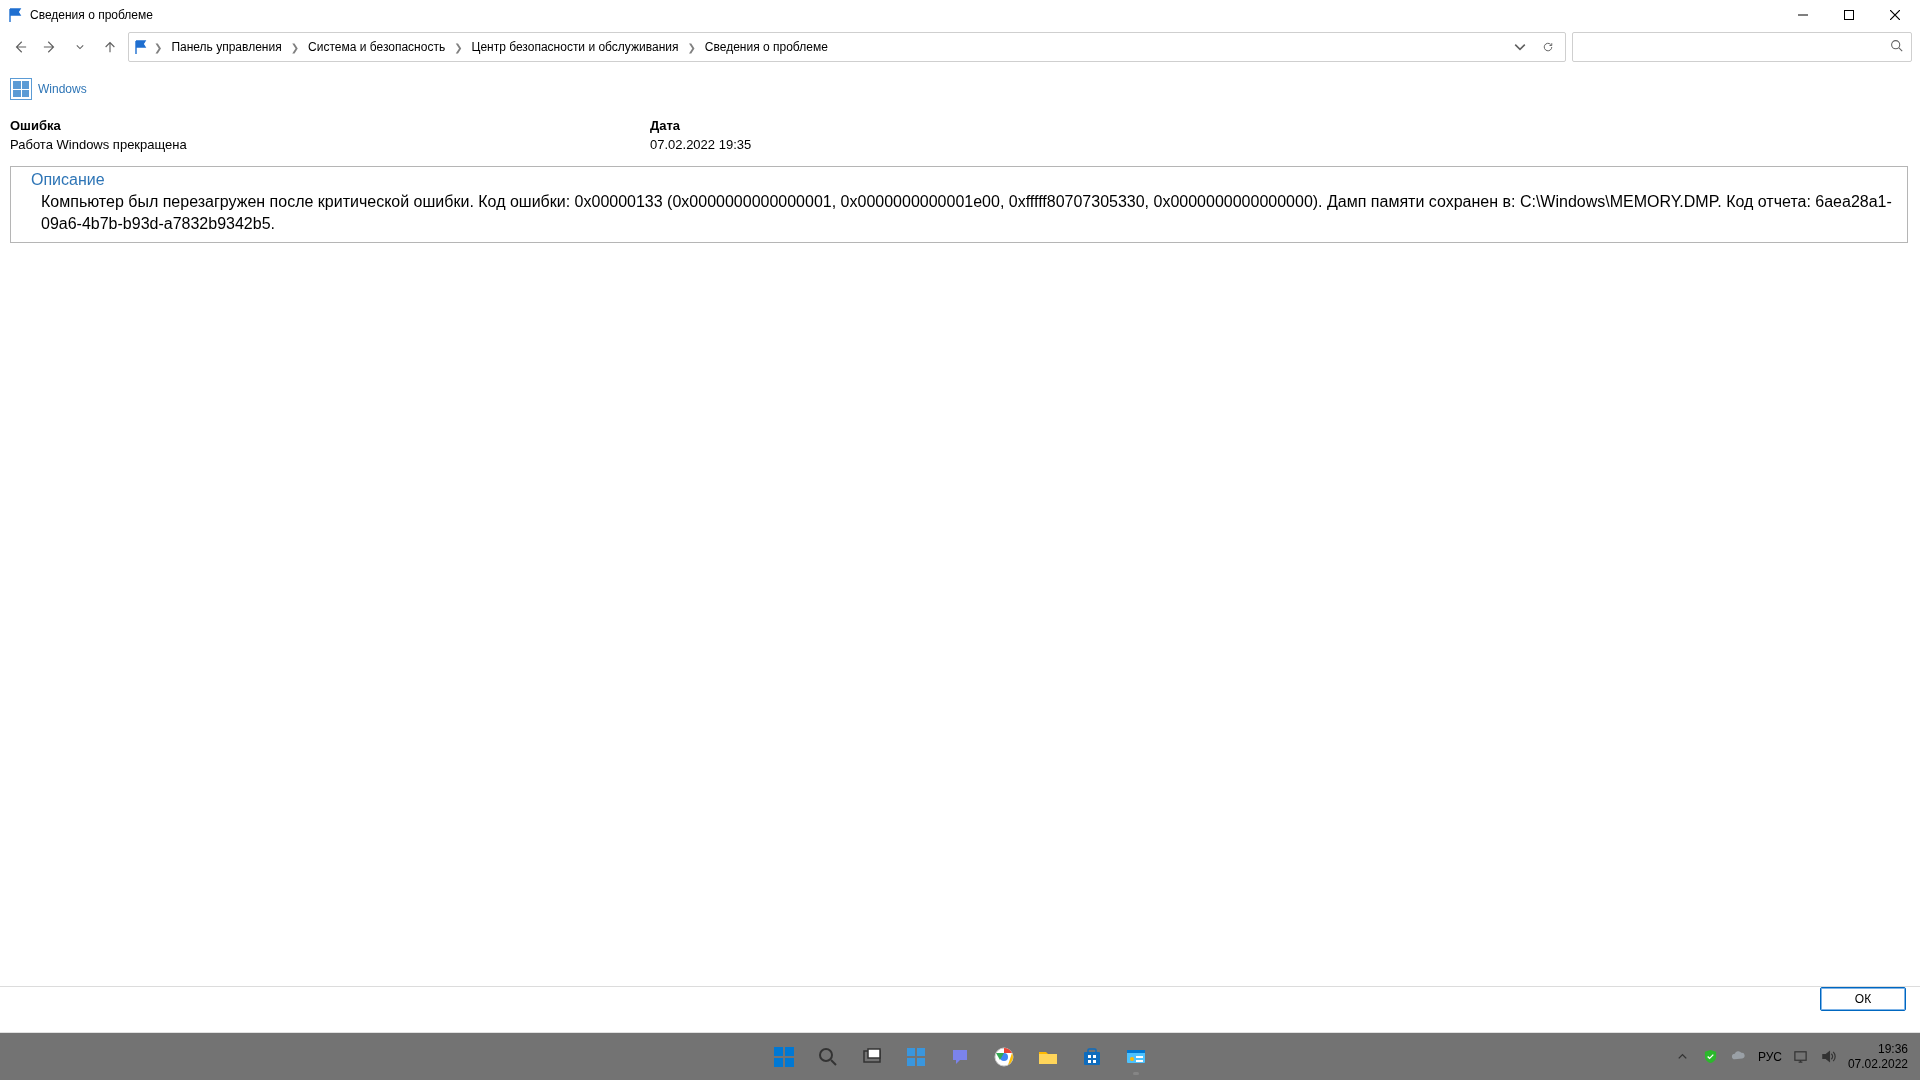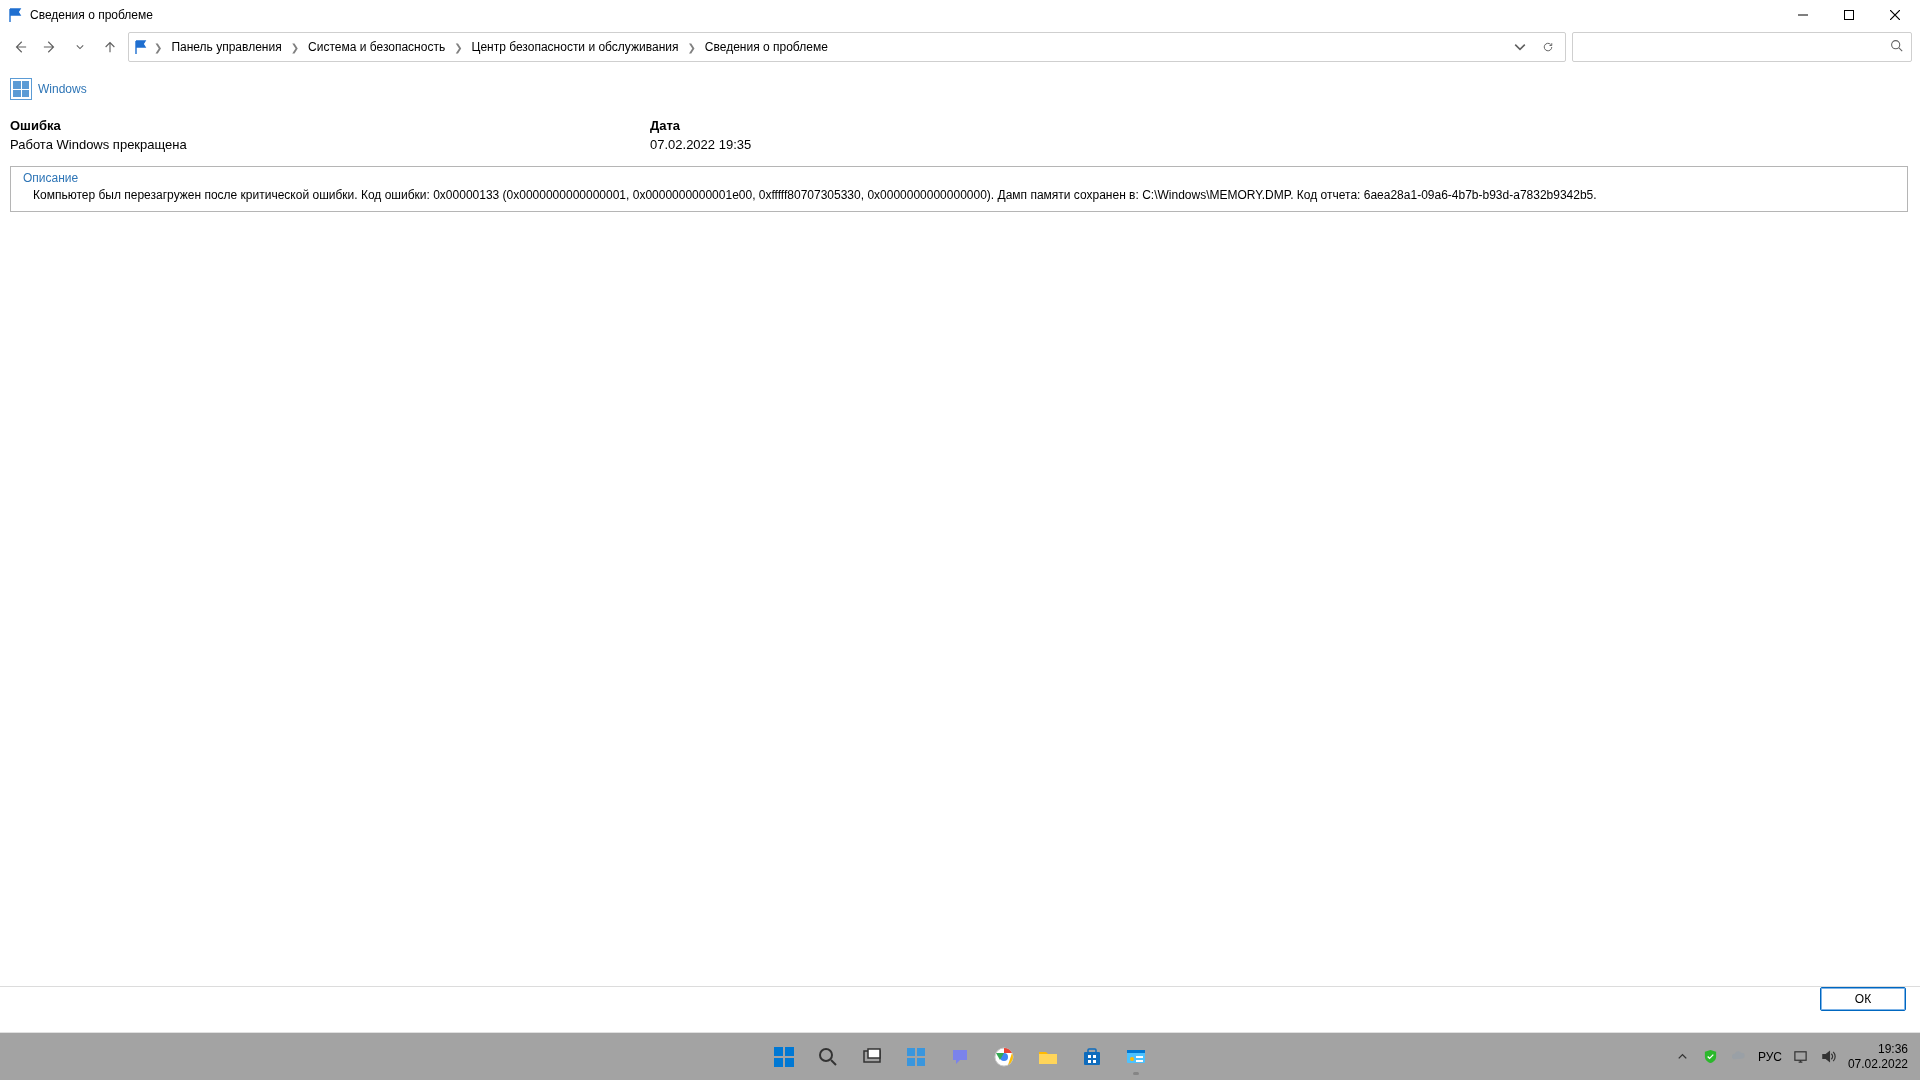--- a/index.html
+++ b/index.html
@@ -36,30 +36,30 @@
   .content{ flex:1; padding:14px 10px 10px 10px; overflow:auto;}
   .heading-row{ display:flex; align-items:center; gap:6px; margin-bottom:18px;}
   .heading-row .win-logo{ width:22px; height:22px; border:1px solid #5b9bd5; display:grid; grid-template-columns:1fr 1fr; grid-template-rows:1fr 1fr; gap:1px; padding:2px; background:#fff;}
   .heading-row .win-logo span{ background:#5b9bd5;}
   .heading-row .heading-text{ color:#2e75b6; font-size:12px;}
   .info-row{ display:flex; font-size:13px;}
   .info-col{ width:640px;}
   .info-col.second{ width:auto;}
   .info-label{ font-weight:600; margin-bottom:4px;}
   .info-value{ font-weight:400; margin-bottom:14px;}
-  .desc-box{ border:1px solid #b5b5b5; padding:4px 6px 8px 12px; font-size:12px; width:calc(100% - 2px);}
+  .desc-box{ border:1px solid #b5b5b5; padding:4px 6px 8px 20px; font-size:16px; width:calc(100% - 2px);}
   .desc-title{ color:#2e75b6; margin-bottom:2px;}
   .desc-text{ padding-left:10px; line-height:1.35;}
 
   
   .footer{ border-top:1px solid #dcdcdc; height:46px; display:flex; align-items:flex-start; justify-content:flex-end; padding:0 14px; background:#fff;}
   .ok-btn{ min-width:86px; height:24px; border:1px solid #0067c0; background:#fff; font-size:12px; border-radius:2px; display:flex; align-items:center; justify-content:center; box-shadow:inset 0 0 0 1px #7eb4e8;}
 
   
-  .taskbar{ height:48px; background:#a3a3a3; border-top:1px solid #e0e0e0; display:flex; align-items:center; position:relative;}
+  .taskbar{ height:48px; background:#737373; border-top:1px solid #e0e0e0; display:flex; align-items:center; position:relative;}
   .taskbar-center{ position:absolute; left:50%; transform:translateX(-50%); display:flex; align-items:center; gap:4px;}
   .task-item{ width:40px; height:40px; border-radius:4px; display:flex; align-items:center; justify-content:center;}
   .task-item.active::after{ content:""; position:absolute; bottom:2px; width:6px; height:3px; border-radius:2px; background:#858585;}
   .task-item{ position:relative;}
   .taskbar-right{ position:absolute; right:8px; display:flex; align-items:center; gap:10px; font-size:12px; color:#000;}
   .tray-icon{ width:18px; height:18px; display:flex; align-items:center; justify-content:center;}
   .tray-icon svg{ width:15px; height:15px; }
   .clock{ text-align:right; font-size:12px; line-height:1.2; padding-right:4px;}
   .lang{ font-size:12px;}
 

